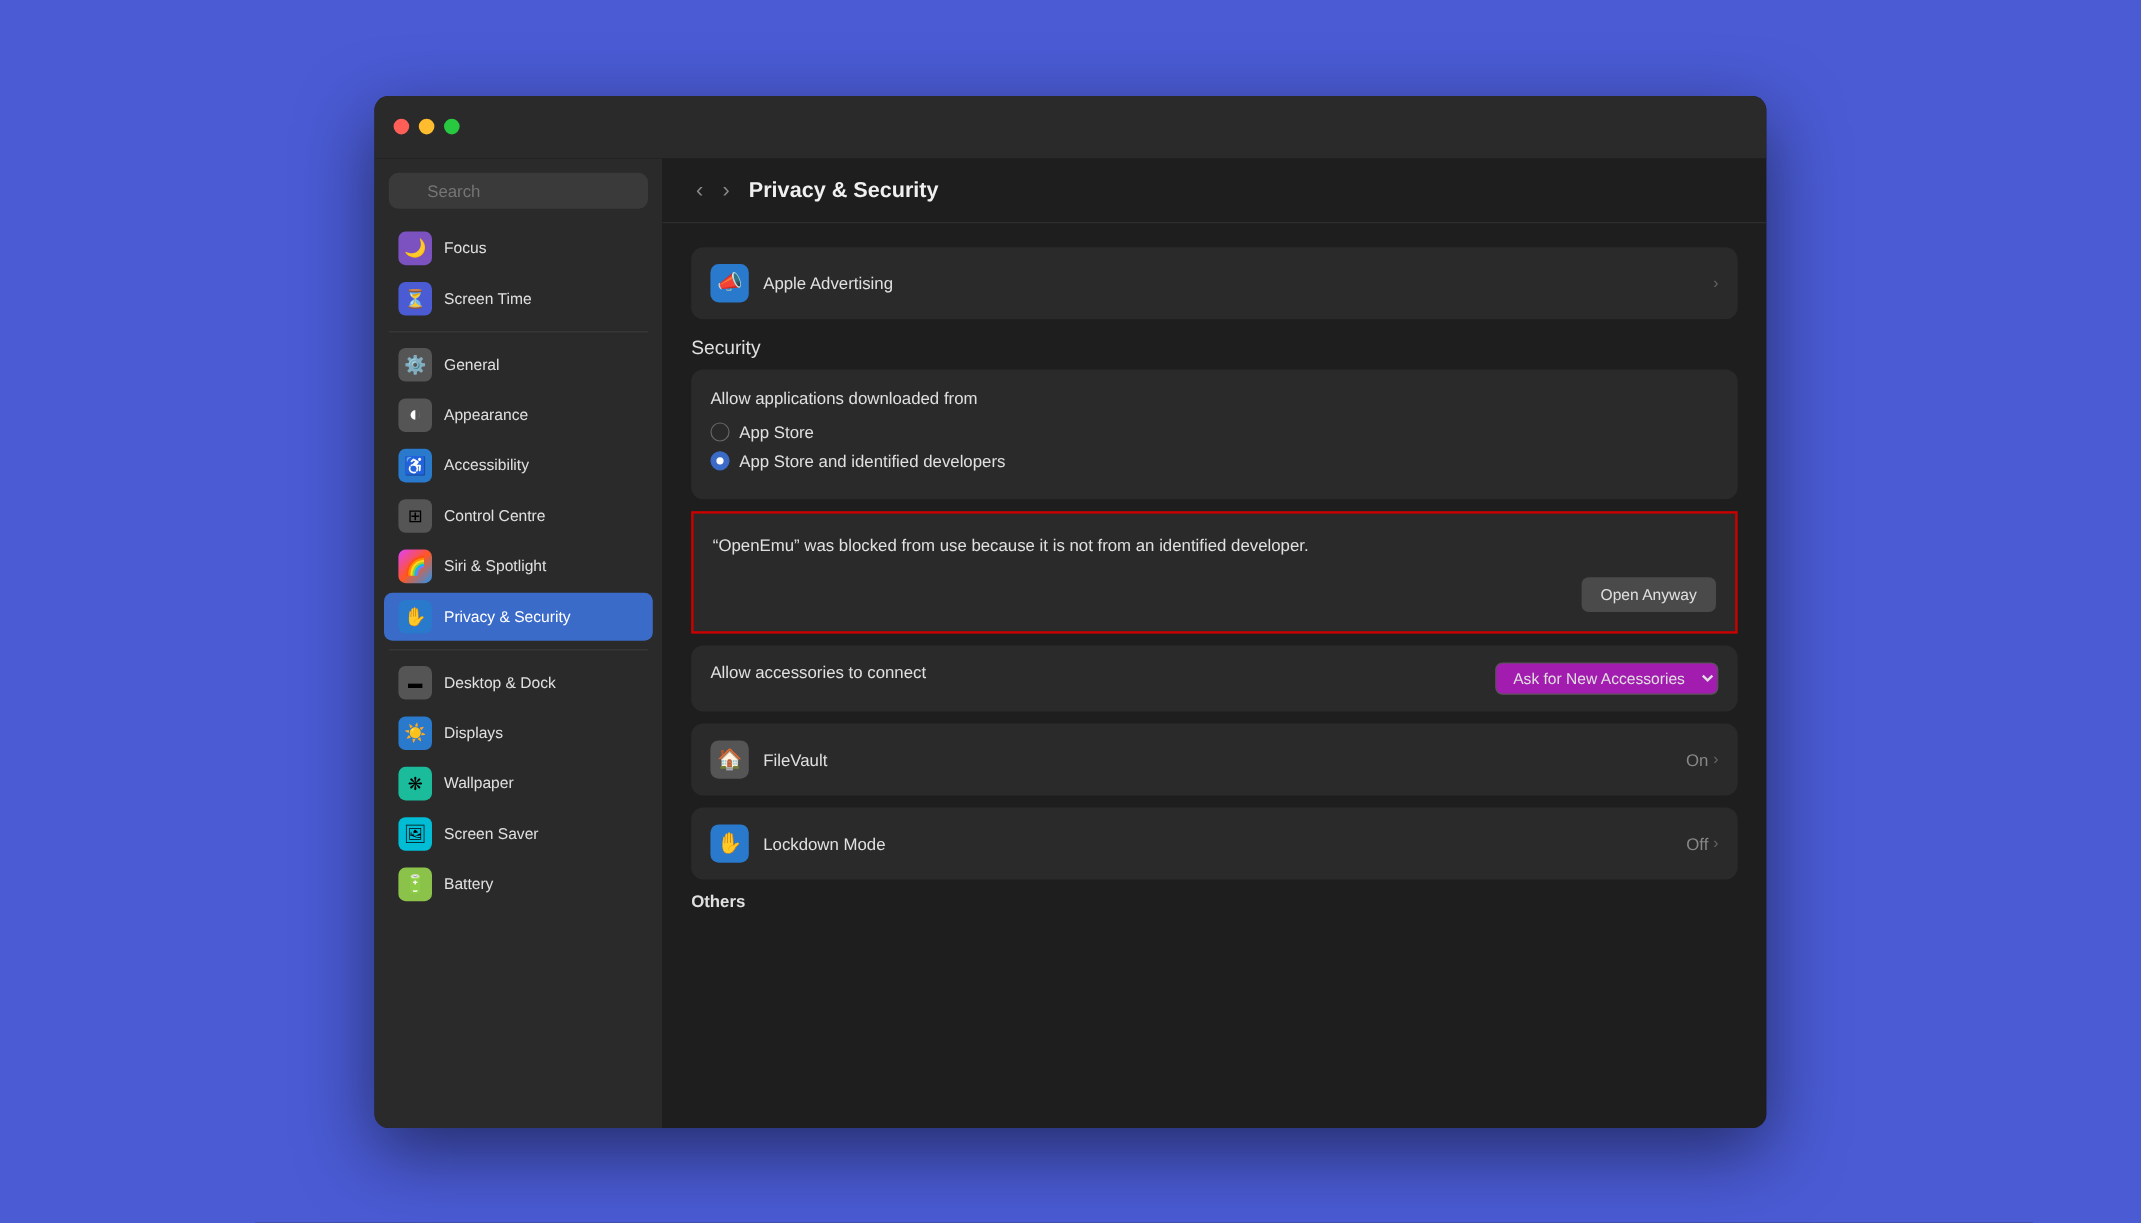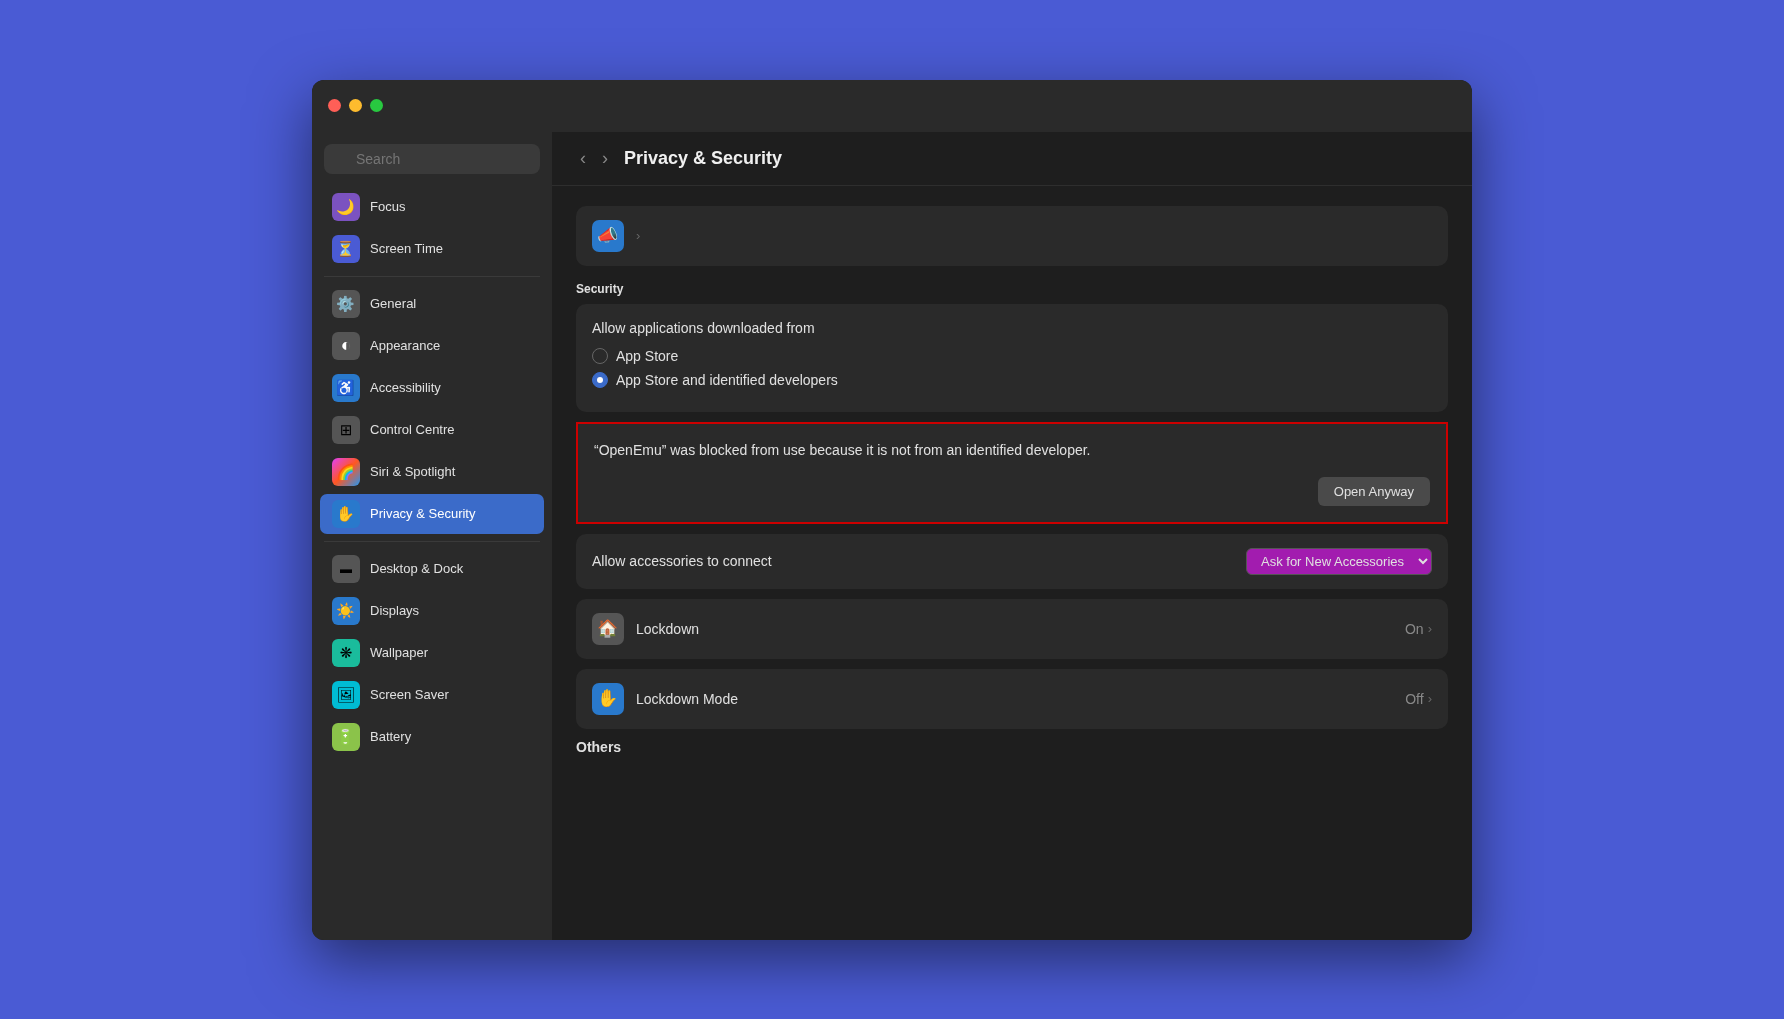--- a/index.html
+++ b/index.html
@@ -183,22 +183,22 @@
     .row-value {
       color: #888;
       font-size: 14px;
       margin-right: 4px;
     }
     .row-chevron {
       color: #666;
       font-size: 13px;
     }
     .section-title {
-      font-size: 12px;
-      font-weight: 700;
+      font-size: 16px;
+      font-weight: 400;
       color: #e0e0e0;
       margin: 16px 0 8px;
     }
     .security-box {
       background: #2a2a2a;
       border-radius: 10px;
       padding: 16px;
       margin-bottom: 10px;
     }
     .security-box-title {
@@ -263,21 +263,20 @@
       padding: 7px 16px;
       font-size: 13px;
       cursor: pointer;
       font-family: inherit;
     }
     .accessories-row {
       background: #2a2a2a;
       border-radius: 10px;
       padding: 14px 16px;
       display: flex;
-      align-items: center;
       justify-content: space-between;
       margin-bottom: 10px;
       gap: 27px;
     }
     .accessories-label {
       color: #e0e0e0;
       font-size: 14px;
     }
     .accessories-select {
       background: #a21caf;
@@ -402,20 +401,21 @@
         <button class="nav-btn">‹</button>
         <button class="nav-btn">›</button>
         <span class="main-title">Privacy &amp; Security</span>
       </div>
 
       <div class="main-body">
 
         <div class="settings-row">
           <div class="settings-row-item">
             <div class="row-icon icon-blue">📣</div>
+            <span class="row-label">Apple Advertising</span>
             <span class="row-chevron">›</span>
           </div>
         </div>
 
         <div class="section-title">Security</div>
 
         <div class="security-box">
           <div class="security-box-title">Allow applications downloaded from</div>
           <div class="radio-item">
             <div class="radio-circle"></div>
@@ -439,21 +439,21 @@
           <select class="accessories-select">
             <option>Ask for New Accessories</option>
             <option>Always</option>
             <option>Never</option>
           </select>
         </div>
 
         <div class="settings-row">
           <div class="settings-row-item">
             <div class="row-icon icon-gray">🏠</div>
-            <span class="row-label">Lockdown</span>
+            <span class="row-label">FileVault</span>
             <span class="row-value">On</span>
             <span class="row-chevron">›</span>
           </div>
         </div>
 
         <div class="settings-row">
           <div class="settings-row-item">
             <div class="row-icon icon-blue">✋</div>
             <span class="row-label">Lockdown Mode</span>
             <span class="row-value">Off</span>

